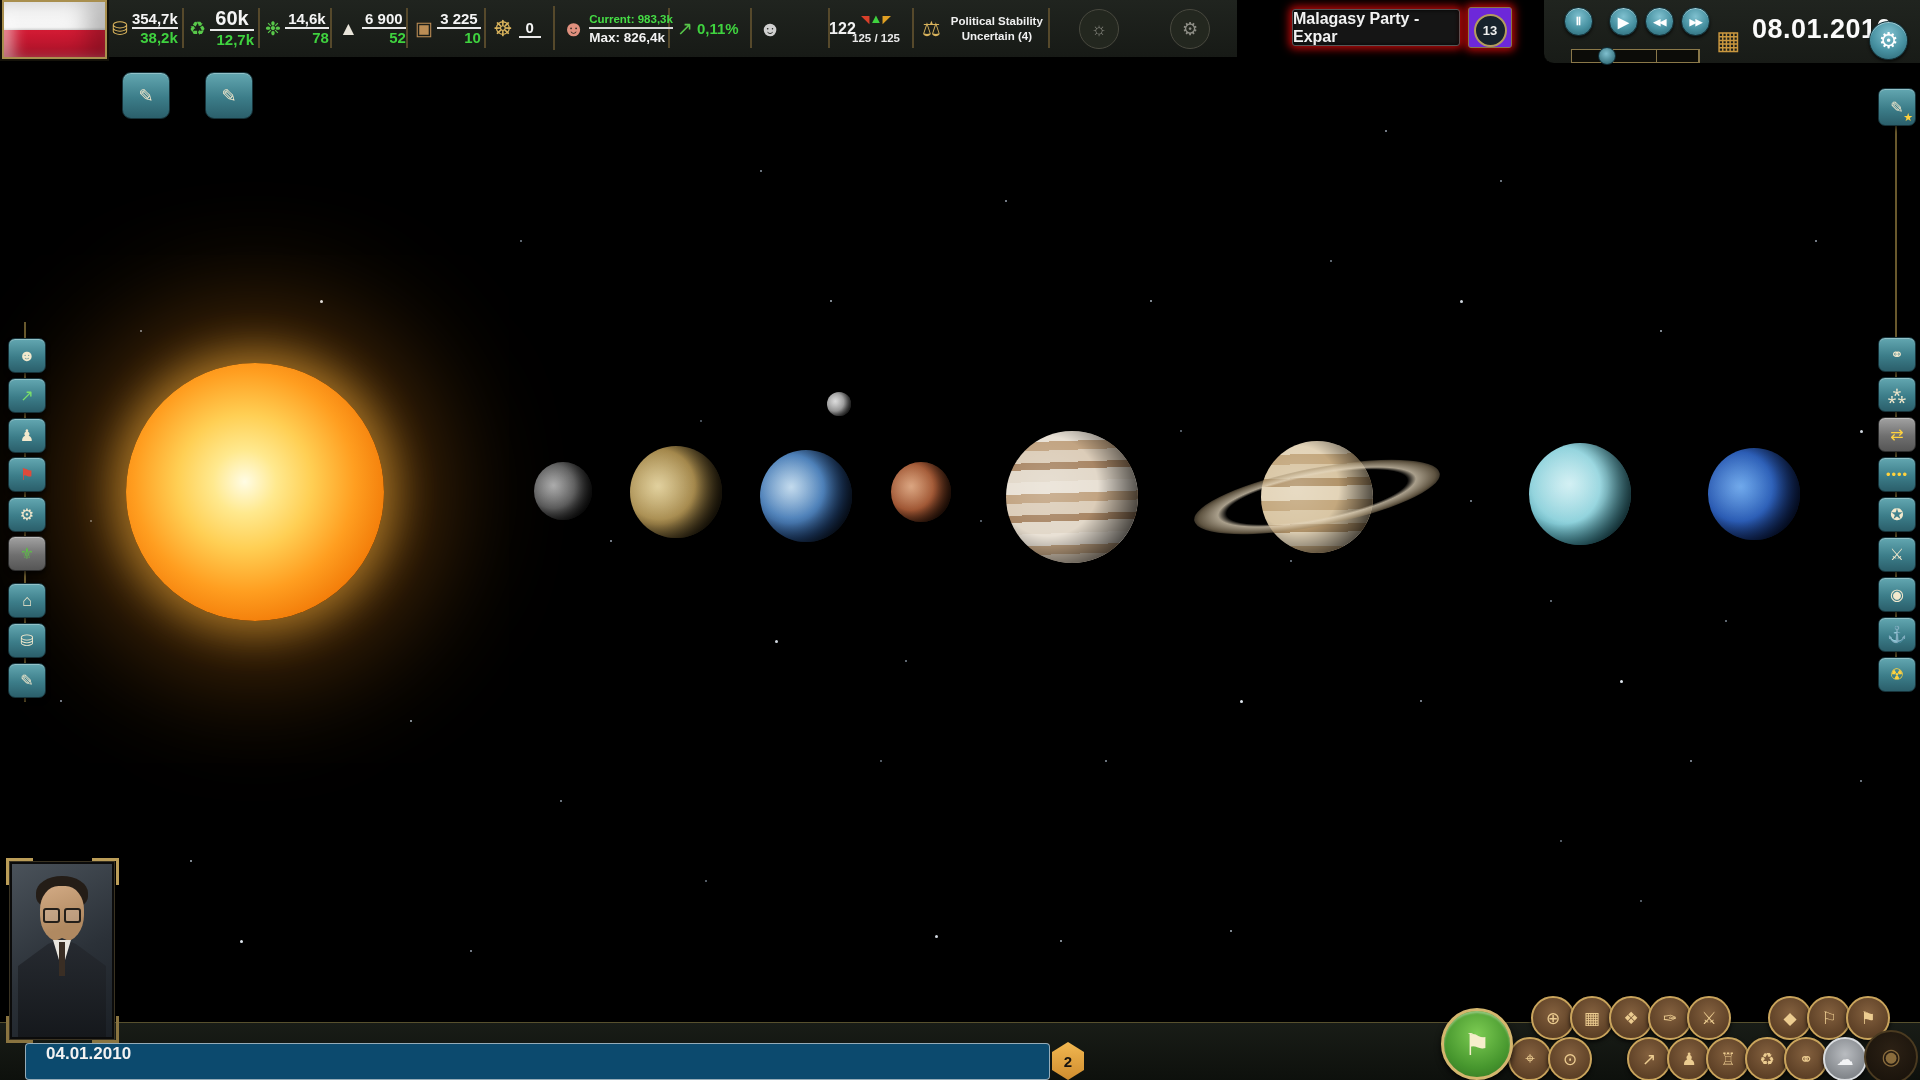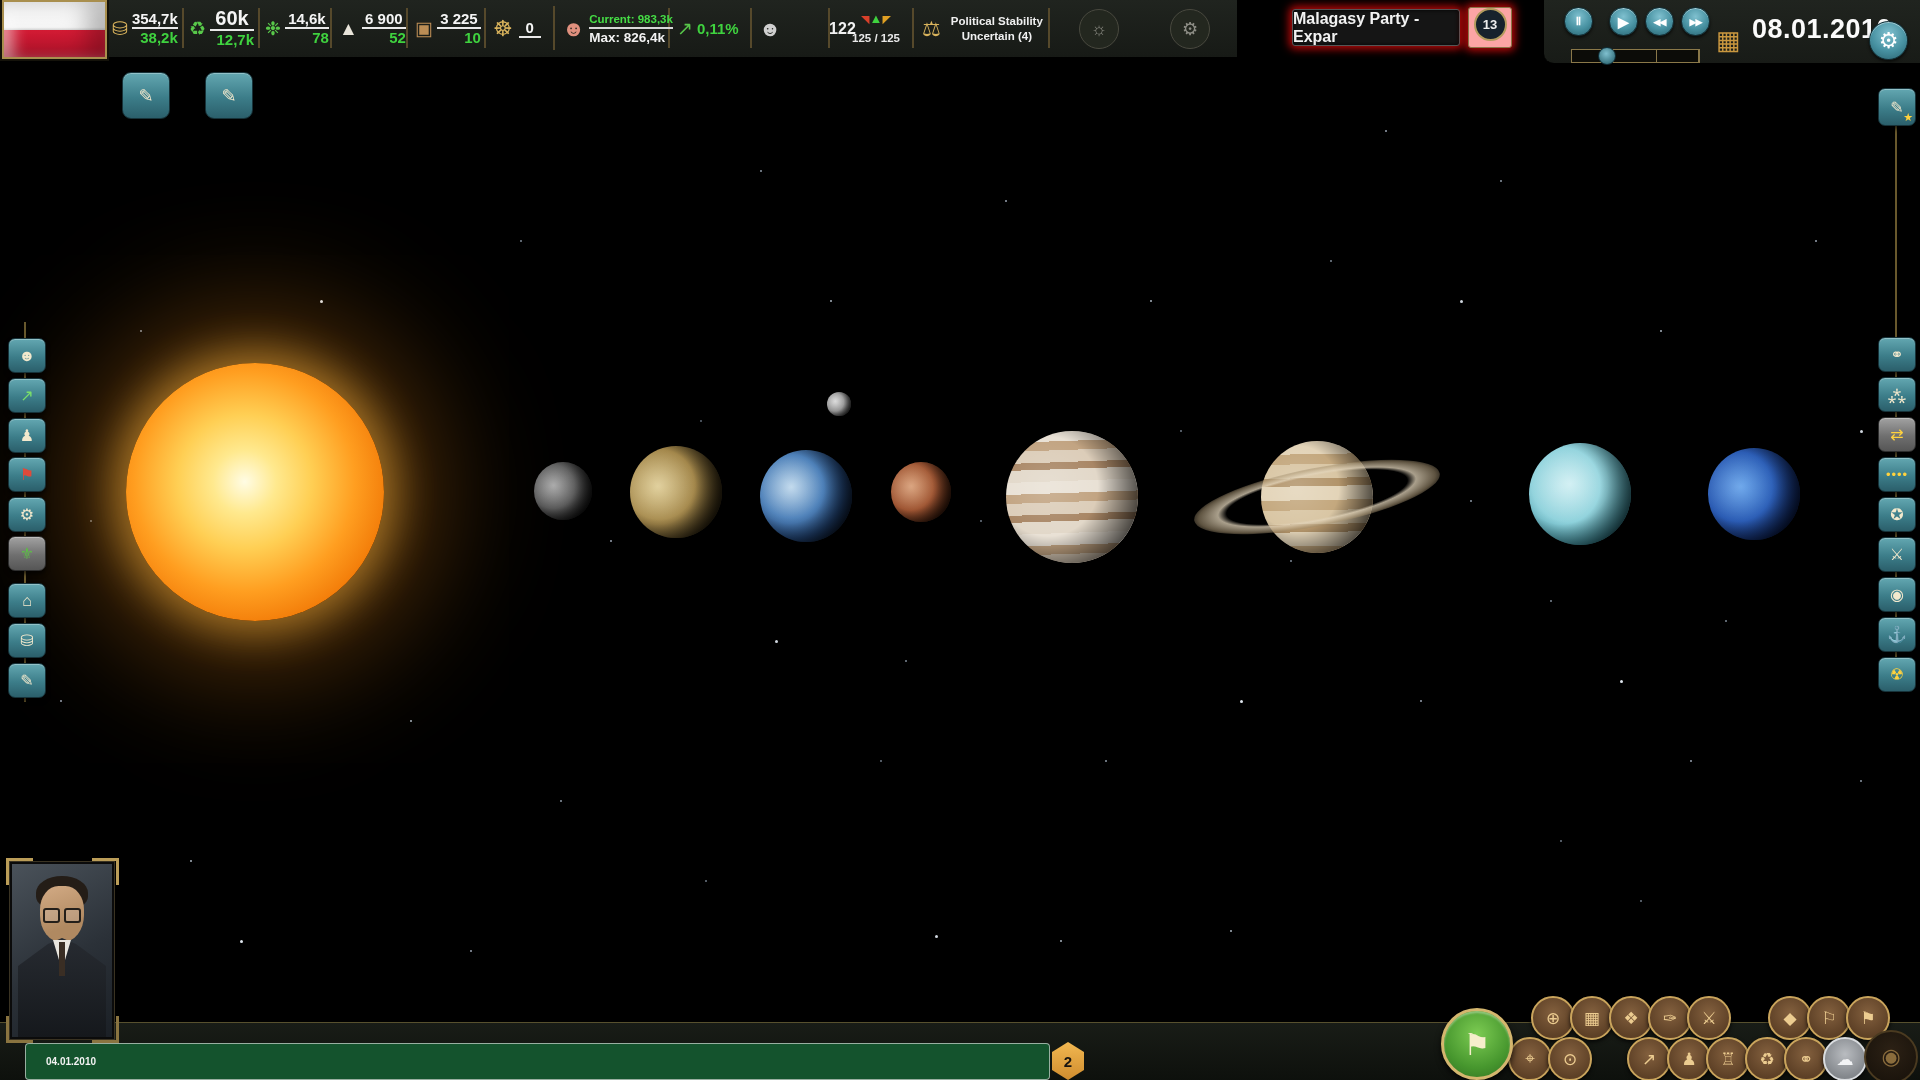--- a/index.html
+++ b/index.html
@@ -80,21 +80,21 @@
   .stabl{color:#f0f0f0;font-weight:bold;font-size:11.5px;line-height:15px;}
   .bulb{position:absolute;top:9px;width:38px;height:38px;border-radius:50%;background:#23271f;
     border:1px solid #49493f;display:flex;align-items:center;justify-content:center;color:#8d8d85;font-size:18px;z-index:23;}
 
   
   #party{position:absolute;left:1292px;top:9px;width:166px;height:35px;z-index:25;
     background:#151515;border:1px solid #555;border-radius:3px;display:flex;align-items:center;justify-content:center;
     box-shadow:0 0 9px 3px rgba(215,10,10,.85), inset 0 0 4px rgba(0,0,0,.9);
     color:#f2f2f2;font-weight:bold;font-size:16px;}
   #party-badge{position:absolute;left:1468px;top:7px;width:42px;height:39px;z-index:25;
-    background:#fca5a5;border:1px solid #8a7648;border-radius:3px;display:flex;align-items:flex-start;justify-content:center;
+    background:#6d28d9;border:1px solid #8a7648;border-radius:3px;display:flex;align-items:flex-end;justify-content:center;
     box-shadow:0 0 9px 3px rgba(215,10,10,.85);}
   #party-badge .circ{width:29px;height:29px;border-radius:50%;background:#17222c;border:2px solid #b39b5d;
     display:flex;align-items:center;justify-content:center;color:#eee;font-weight:bold;font-size:13px;}
 
   
   .pb{position:absolute;top:7px;width:27px;height:27px;border-radius:50%;z-index:26;
     background:radial-gradient(circle at 50% 32%, #7fc0cf, #4791a1 55%, #2a626f 100%);
     border:1px solid #123038;color:#fff;display:flex;align-items:center;justify-content:center;
     font-size:11px;font-weight:bold;box-shadow:0 2px 3px rgba(0,0,0,.6), inset 0 1px 0 rgba(255,255,255,.45);}
   #speedbar{position:absolute;left:1571px;top:49px;width:127px;height:12px;z-index:26;
@@ -116,22 +116,22 @@
     color:#f3e9cd;font-size:18px;box-shadow:0 3px 4px rgba(0,0,0,.65), inset 0 1px 0 rgba(255,255,255,.3);}
   .sq.small{width:36px;height:33px;border-radius:7px;font-size:16px;}
   .sq.disabled{background:linear-gradient(180deg,#a2a2a2,#6f6f6f 55%,#565656);border-color:#2e2e2e;}
   .trace{position:absolute;width:2px;background:rgba(130,110,55,.8);z-index:10;}
   .starlet{position:absolute;right:2px;bottom:1px;font-size:11px;color:#ffd23e;}
 
   
   #bstrip{position:absolute;left:0;top:1022px;width:1920px;height:58px;z-index:12;
     background:linear-gradient(180deg,rgba(26,30,24,.95),rgba(14,17,13,.95));border-top:1px solid #57502e;}
   #ticker{position:absolute;left:25px;top:1043px;width:1023px;height:35px;z-index:18;
-    background:#14532d;border:1px solid rgba(225,225,225,.65);border-radius:4px;
-    display:flex;align-items:center;color:#f2f2f2;font-weight:bold;font-size:10px;}
+    background:#0c4a6e;border:1px solid rgba(225,225,225,.65);border-radius:4px;
+    display:flex;align-items:flex-start;color:#f2f2f2;font-weight:bold;font-size:17px;}
   #ticker .tdate{margin-left:20px;width:110px;}
   #hexbadge{position:absolute;left:1052px;top:1042px;width:32px;height:38px;z-index:18;
     background:linear-gradient(180deg,#f2b851,#cf8c2e);
     clip-path:polygon(50% 0,100% 26%,100% 74%,50% 100%,0 74%,0 26%);
     display:flex;align-items:center;justify-content:center;color:#161310;font-weight:bold;font-size:15px;}
 
   
   #portrait{position:absolute;left:10px;top:862px;width:100px;height:173px;z-index:19;
     background:linear-gradient(150deg,#4a525a 0%,#2b3138 55%,#1b2026 100%);
     border:2px solid #0b0b0b;box-shadow:0 0 0 1px #3a3322;overflow:hidden;}

